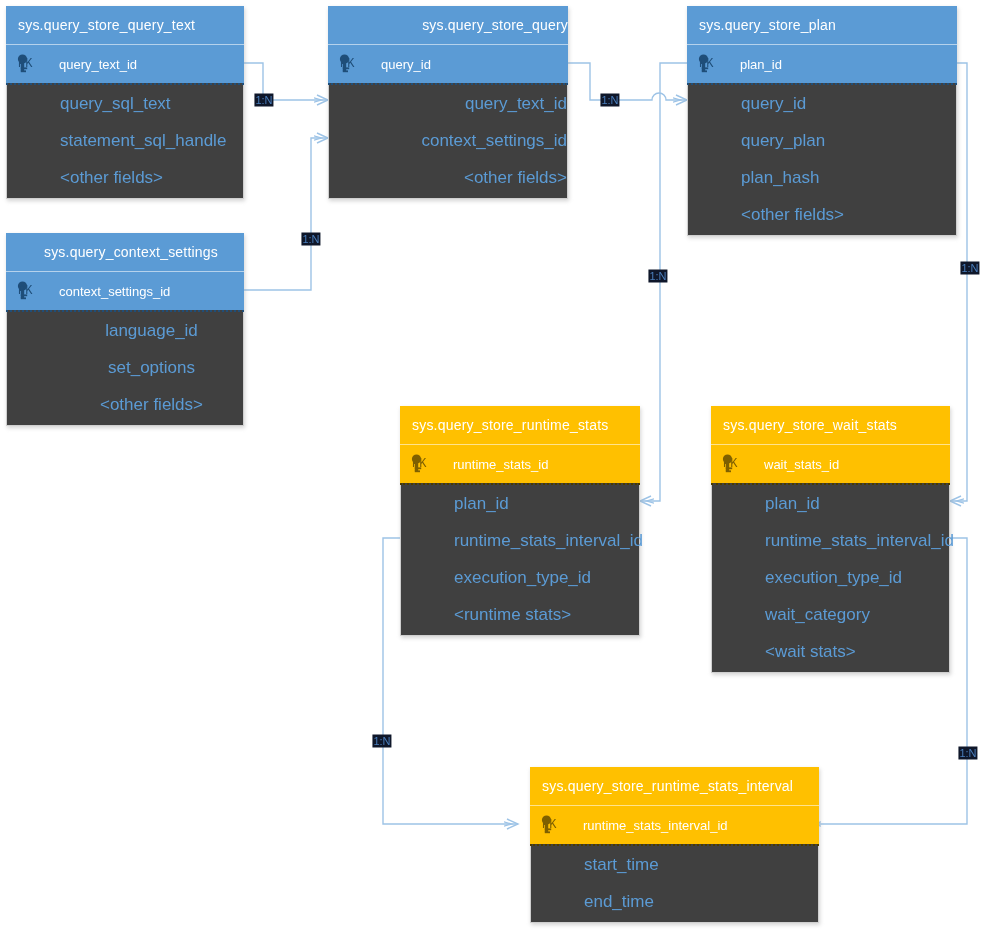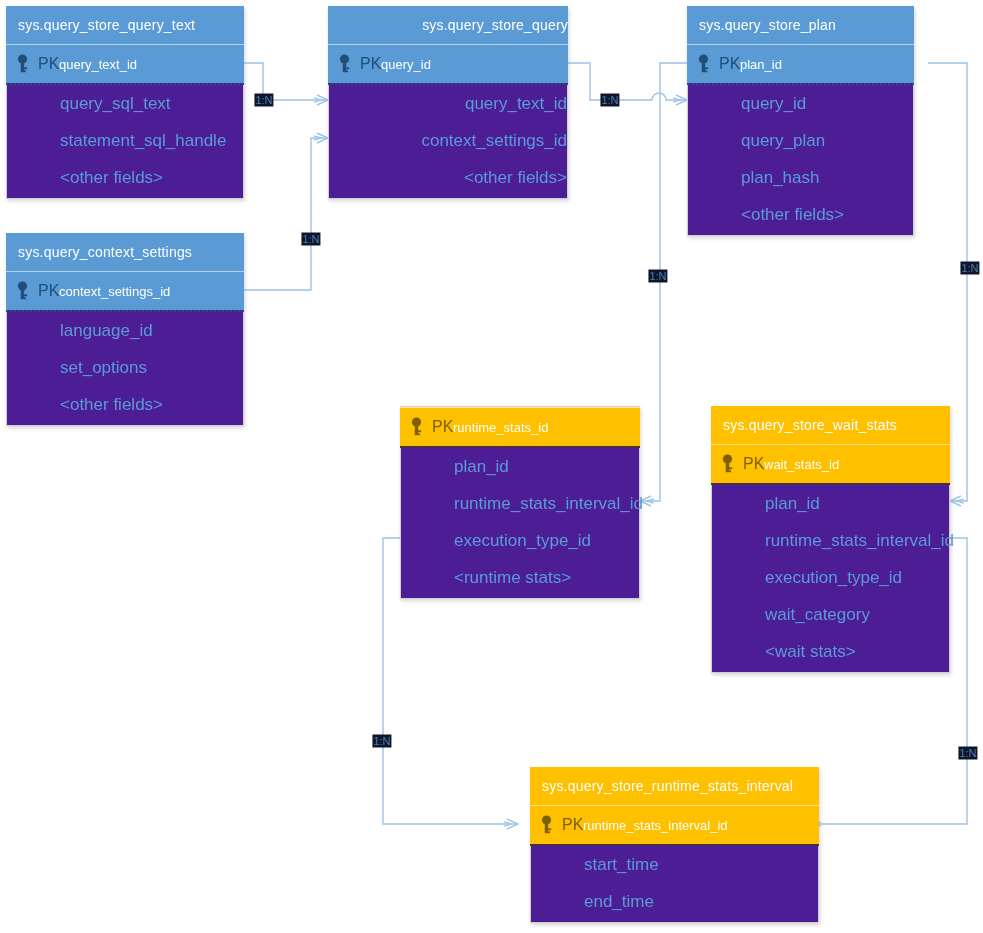--- a/index.html
+++ b/index.html
@@ -1,32 +1,32 @@
 <!DOCTYPE html>
 <html><head>
 <meta charset="utf-8">
 <style>
   html,body{margin:0;padding:0;background:#ffffff;}
   body{width:983px;height:933px;position:relative;overflow:hidden;
        font-family:"Liberation Sans","DejaVu Sans",sans-serif;}
   #canvas{position:absolute;inset:0;width:983px;height:933px;}
   svg.wires{position:absolute;left:0;top:0;z-index:1;}
-  .etable{position:absolute;z-index:2;background:#4c1d95;
+  .etable{position:absolute;z-index:2;background:#404040;
           border:1px solid #cfcfcf;box-sizing:border-box;
           box-shadow:1px 2px 4px rgba(160,160,160,0.45);}
   .etable .hdr{height:38px;line-height:38px;color:#ffffff;font-size:14px;
                padding-left:12px;letter-spacing:.2px;white-space:nowrap;
                margin:-1px -1px 0 -1px;}
   .etable .pkrow{height:38px;display:flex;align-items:center;
                  border-top:1px solid rgba(255,255,255,.55);
                  margin:0 -1px;position:relative;}
   .etable.blue .hdr,.etable.blue .pkrow{background:#5b9bd5;}
   .etable.amber .hdr,.etable.amber .pkrow{background:#ffc000;}
   .etable .pkrow .key{position:absolute;left:11px;top:9px;}
-  .etable .pkrow .pklabel{position:absolute;left:32px;font-size:16px;}
+  .etable .pkrow .pklabel{position:absolute;left:12px;font-size:12px;font-family:Liberation Mono, monospace;}
   .etable.blue .pklabel{color:#1f4e79;}
   .etable.amber .pklabel{color:#7f6000;}
   .etable.blue .key svg{fill:#1f4e79;}
   .etable.amber .key svg{fill:#7f6000;}
   .etable .pkrow .fname{position:absolute;left:53px;color:#ffffff;
                         font-size:13px;white-space:nowrap;}
   .etable .dots{height:0;margin:0 -1px;}
   .etable.blue .dots{border-bottom:2px dotted #1f4e79;}
   .etable.amber .dots{border-bottom:2px dotted #4a3b00;}
   .etable .body{padding:0 0 2px 0;}
@@ -104,21 +104,21 @@
       <span class="fname">query_id</span>
     </div>
     <div class="dots"></div>
     <div class="body">
       <div class="frow">query_text_id</div>
       <div class="frow">context_settings_id</div>
       <div class="frow">&lt;other fields&gt;</div>
     </div>
   </div>
 
-  <div class="etable blue" style="left:687px;top:6px;width:227px;">
+  <div class="etable blue" style="left:687px;top:6px;width:270px;">
     <div class="hdr">sys.query_store_plan</div>
     <div class="pkrow">
       <span class="key">
         <svg width="11" height="20" viewBox="0 0 11 20">
             <circle cx="5.5" cy="5" r="4.6"></circle>
             <rect x="3.8" y="8" width="3.4" height="10" rx="1"></rect>
             <rect x="3.8" y="13.4" width="6.4" height="1.8"></rect>
             <rect x="3.8" y="16.4" width="5.2" height="1.8"></rect>
           </svg>
       </span>
@@ -127,21 +127,21 @@
     </div>
     <div class="dots"></div>
     <div class="body">
       <div class="frow">query_id</div>
       <div class="frow">query_plan</div>
       <div class="frow">plan_hash</div>
       <div class="frow">&lt;other fields&gt;</div>
     </div>
   </div>
 
-  <div class="etable blue" style="left:6px;top:233px;width:238px;">
+  <div class="etable blue" style="left:6px;top:233px;width:238px;text-align:center;">
     <div class="hdr">sys.query_context_settings</div>
     <div class="pkrow">
       <span class="key">
         <svg width="11" height="20" viewBox="0 0 11 20">
             <circle cx="5.5" cy="5" r="4.6"></circle>
             <rect x="3.8" y="8" width="3.4" height="10" rx="1"></rect>
             <rect x="3.8" y="13.4" width="6.4" height="1.8"></rect>
             <rect x="3.8" y="16.4" width="5.2" height="1.8"></rect>
           </svg>
       </span>
@@ -150,20 +150,21 @@
     </div>
     <div class="dots"></div>
     <div class="body">
       <div class="frow">language_id</div>
       <div class="frow">set_options</div>
       <div class="frow">&lt;other fields&gt;</div>
     </div>
   </div>
 
   <div class="etable amber" style="left:400px;top:406px;width:240px;">
+    <div class="hdr">sys.query_store_runtime_stats</div>
     <div class="pkrow">
       <span class="key">
         <svg width="11" height="20" viewBox="0 0 11 20">
             <circle cx="5.5" cy="5" r="4.6"></circle>
             <rect x="3.8" y="8" width="3.4" height="10" rx="1"></rect>
             <rect x="3.8" y="13.4" width="6.4" height="1.8"></rect>
             <rect x="3.8" y="16.4" width="5.2" height="1.8"></rect>
           </svg>
       </span>
       <span class="pklabel">PK</span>

